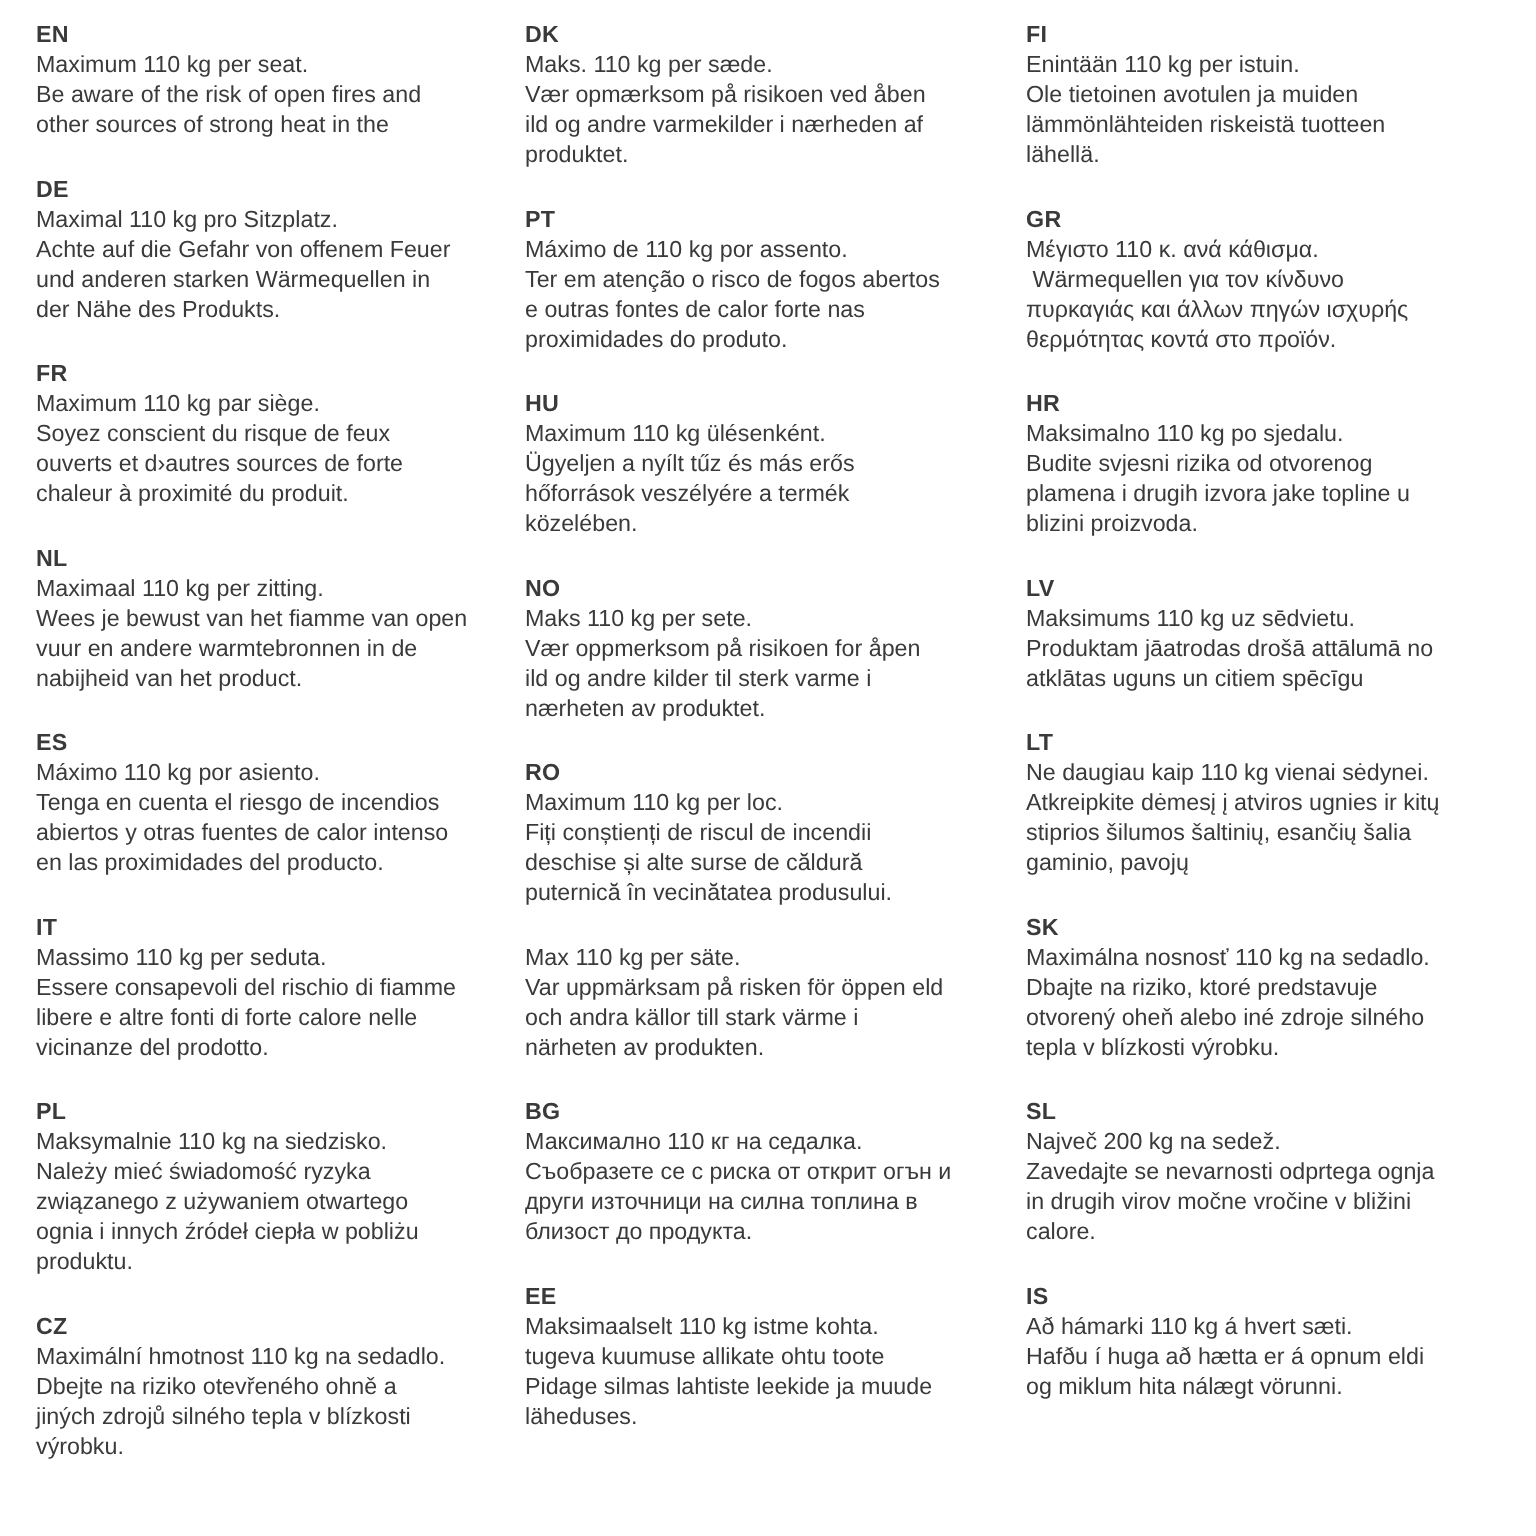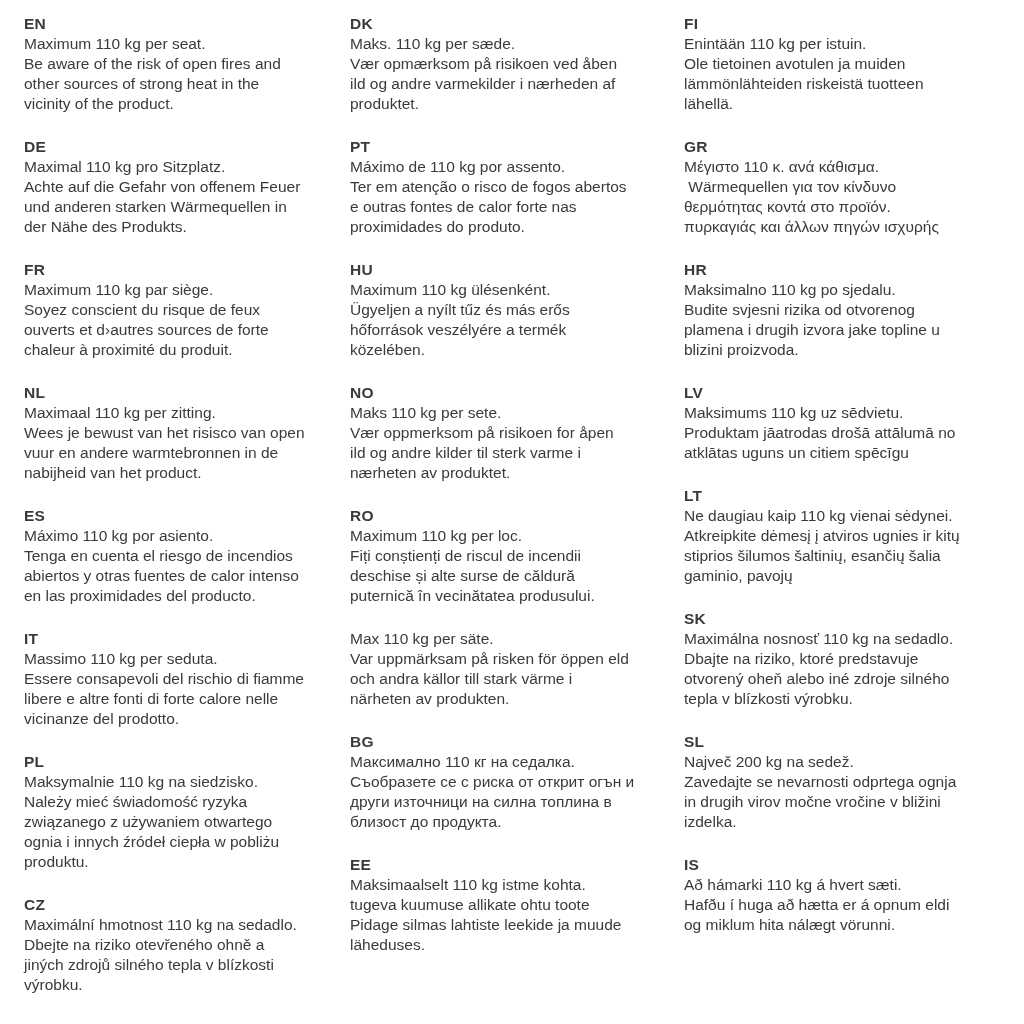--- a/index.html
+++ b/index.html
@@ -47,40 +47,39 @@
 </head>
 <body style="color: rgb(58, 58, 58); background: rgb(255, 255, 255);">
 
 <main class="page" id="page-root">
     <div class="column">
       <section class="block">
     <h2 class="lang-code">EN</h2>
   <div class="text-line">Maximum 110 kg per seat.</div>
         <div class="text-line">Be aware of the risk of open fires and</div>
         <div class="text-line">other sources of strong heat in the</div>
-        <div class="text-line">vicinity of the product.</div>
       </section>
       <section class="block">
     <h2 class="lang-code">DE</h2>
   <div class="text-line">Maximal 110 kg pro Sitzplatz.</div>
         <div class="text-line">Achte auf die Gefahr von offenem Feuer</div>
         <div class="text-line">und anderen starken Wärmequellen in</div>
         <div class="text-line">der Nähe des Produkts.</div>
       </section>
       <section class="block">
     <h2 class="lang-code">FR</h2>
   <div class="text-line">Maximum 110 kg par siège.</div>
         <div class="text-line">Soyez conscient du risque de feux</div>
         <div class="text-line">ouverts et d›autres sources de forte</div>
         <div class="text-line">chaleur à proximité du produit.</div>
       </section>
       <section class="block">
     <h2 class="lang-code">NL</h2>
   <div class="text-line">Maximaal 110 kg per zitting.</div>
-        <div class="text-line">Wees je bewust van het risisco van open</div>
+        <div class="text-line">Wees je bewust van het fiamme van open</div>
         <div class="text-line">vuur en andere warmtebronnen in de</div>
         <div class="text-line">nabijheid van het product.</div>
       </section>
       <section class="block">
     <h2 class="lang-code">ES</h2>
   <div class="text-line">Máximo 110 kg por asiento.</div>
         <div class="text-line">Tenga en cuenta el riesgo de incendios</div>
         <div class="text-line">abiertos y otras fuentes de calor intenso</div>
         <div class="text-line">en las proximidades del producto.</div>
       </section>
@@ -169,22 +168,22 @@
     <h2 class="lang-code">FI</h2>
   <div class="text-line">Enintään 110 kg per istuin.</div>
         <div class="text-line">Ole tietoinen avotulen ja muiden</div>
         <div class="text-line">lämmönlähteiden riskeistä tuotteen</div>
         <div class="text-line">lähellä.</div>
       </section>
       <section class="block">
     <h2 class="lang-code">GR</h2>
   <div class="text-line">Μέγιστο 110 κ. ανά κάθισμα.</div>
         <div class="text-line"> Wärmequellen για τον κίνδυνο</div>
+        <div class="text-line">πυρκαγιάς και άλλων πηγών ισχυρής</div>
         <div class="text-line">θερμότητας κοντά στο προϊόν.</div>
-        <div class="text-line">πυρκαγιάς και άλλων πηγών ισχυρής</div>
       </section>
       <section class="block">
     <h2 class="lang-code">HR</h2>
   <div class="text-line">Maksimalno 110 kg po sjedalu.</div>
         <div class="text-line">Budite svjesni rizika od otvorenog</div>
         <div class="text-line">plamena i drugih izvora jake topline u</div>
         <div class="text-line">blizini proizvoda.</div>
       </section>
       <section class="block">
     <h2 class="lang-code">LV</h2>
@@ -204,21 +203,21 @@
   <div class="text-line">Maximálna nosnosť 110 kg na sedadlo.</div>
         <div class="text-line">Dbajte na riziko, ktoré predstavuje</div>
         <div class="text-line">otvorený oheň alebo iné zdroje silného</div>
         <div class="text-line">tepla v blízkosti výrobku.</div>
       </section>
       <section class="block">
     <h2 class="lang-code">SL</h2>
   <div class="text-line">Največ 200 kg na sedež.</div>
         <div class="text-line">Zavedajte se nevarnosti odprtega ognja</div>
         <div class="text-line">in drugih virov močne vročine v bližini</div>
-        <div class="text-line">izdelka.</div>
+        <div class="text-line">calore.</div>
       </section>
       <section class="block">
     <h2 class="lang-code">IS</h2>
   <div class="text-line">Að hámarki 110 kg á hvert sæti.</div>
         <div class="text-line">Hafðu í huga að hætta er á opnum eldi</div>
         <div class="text-line">og miklum hita nálægt vörunni.</div>
       </section>
     </div>
   </main>
 

